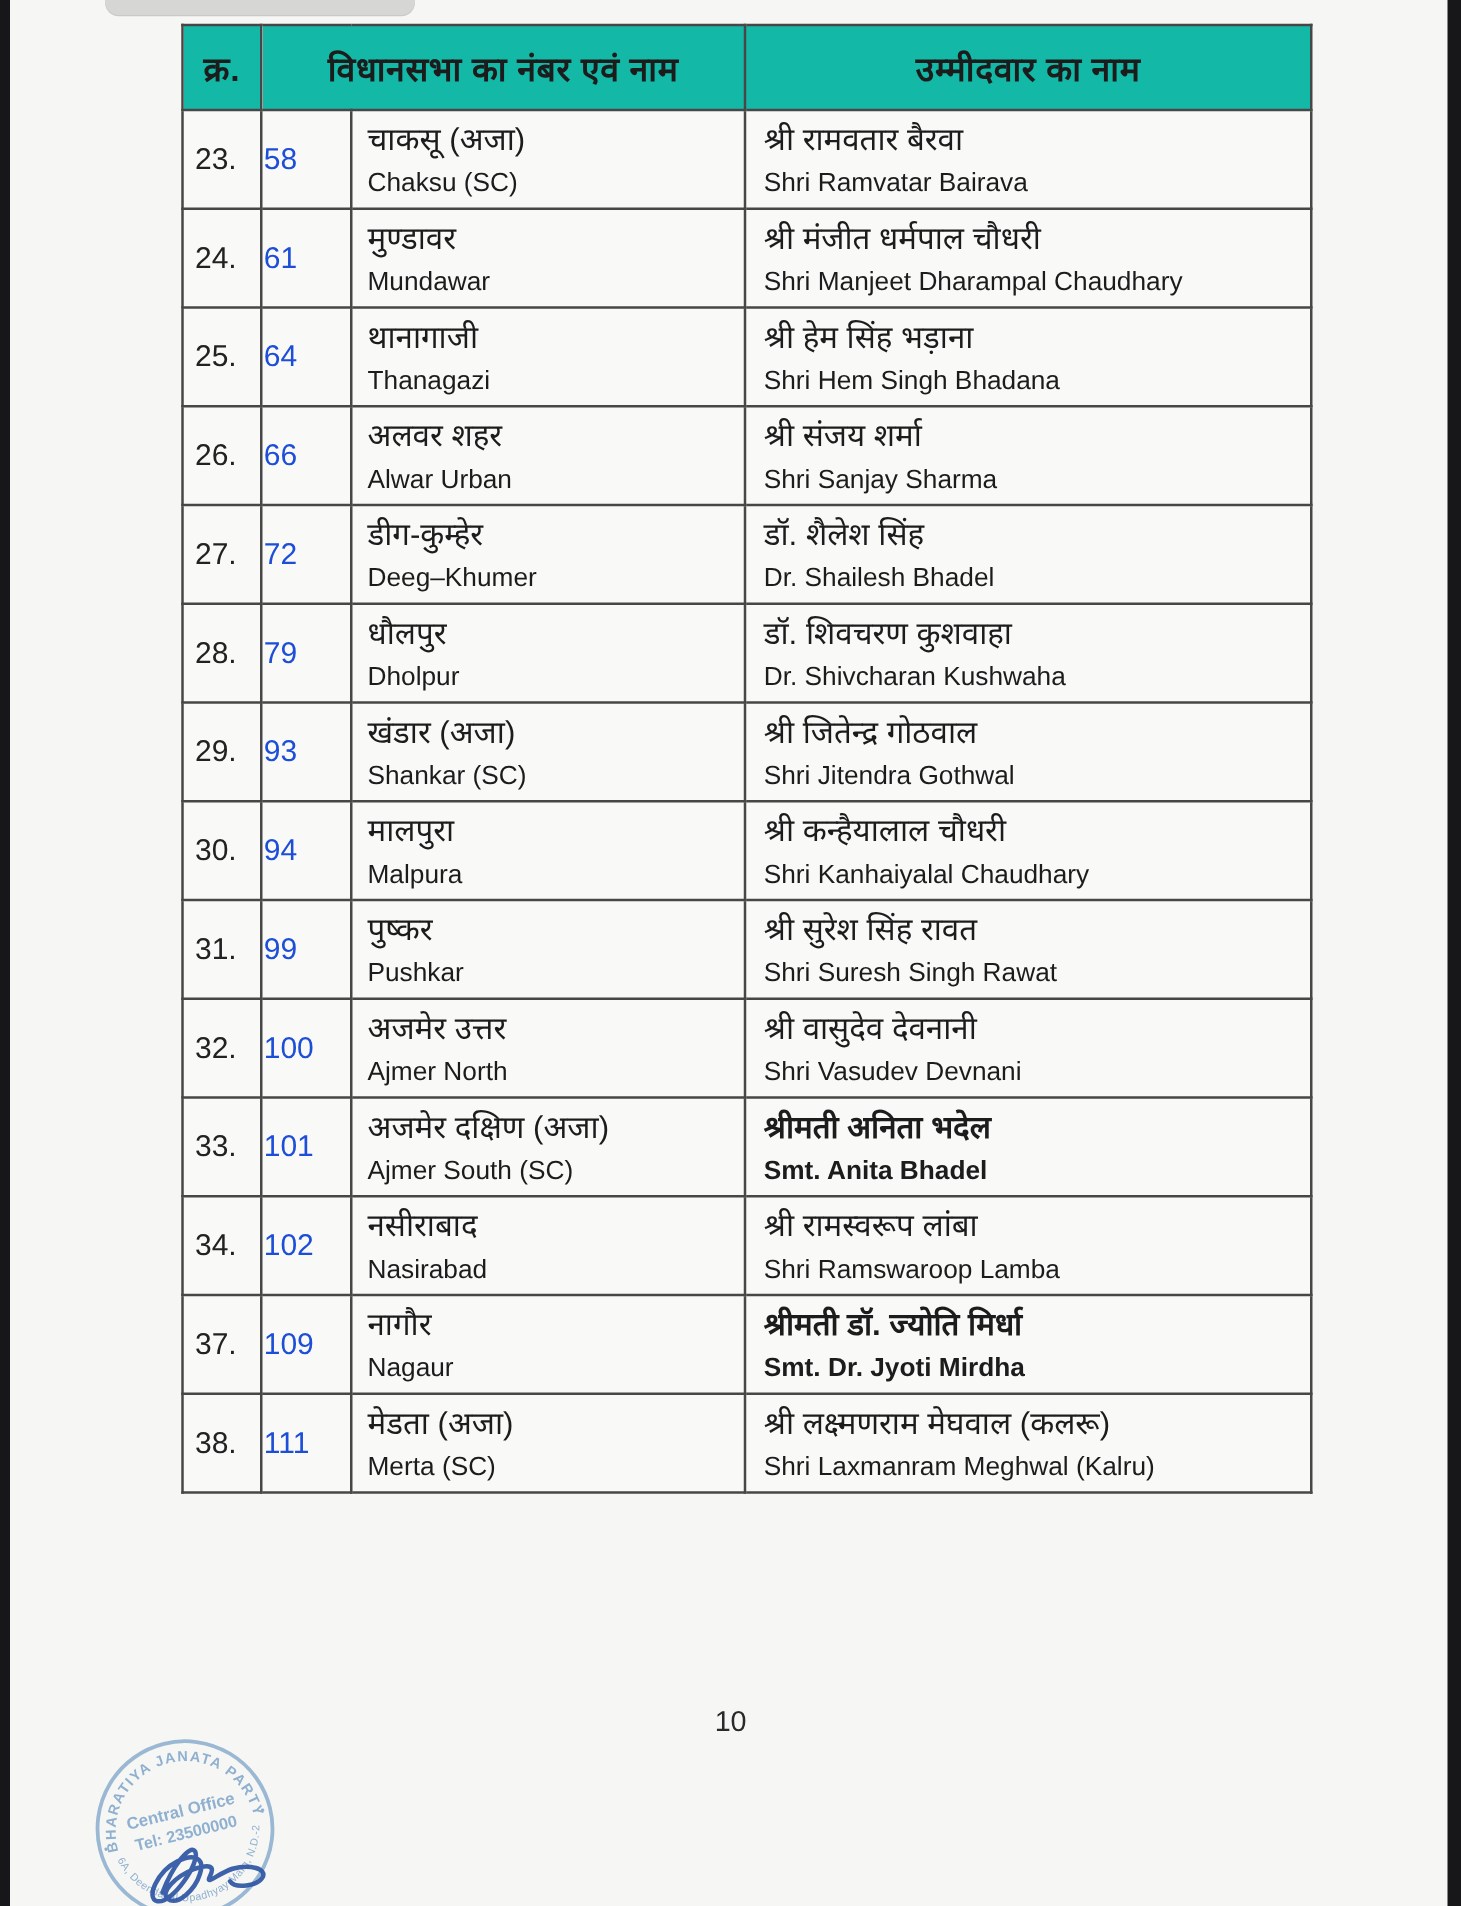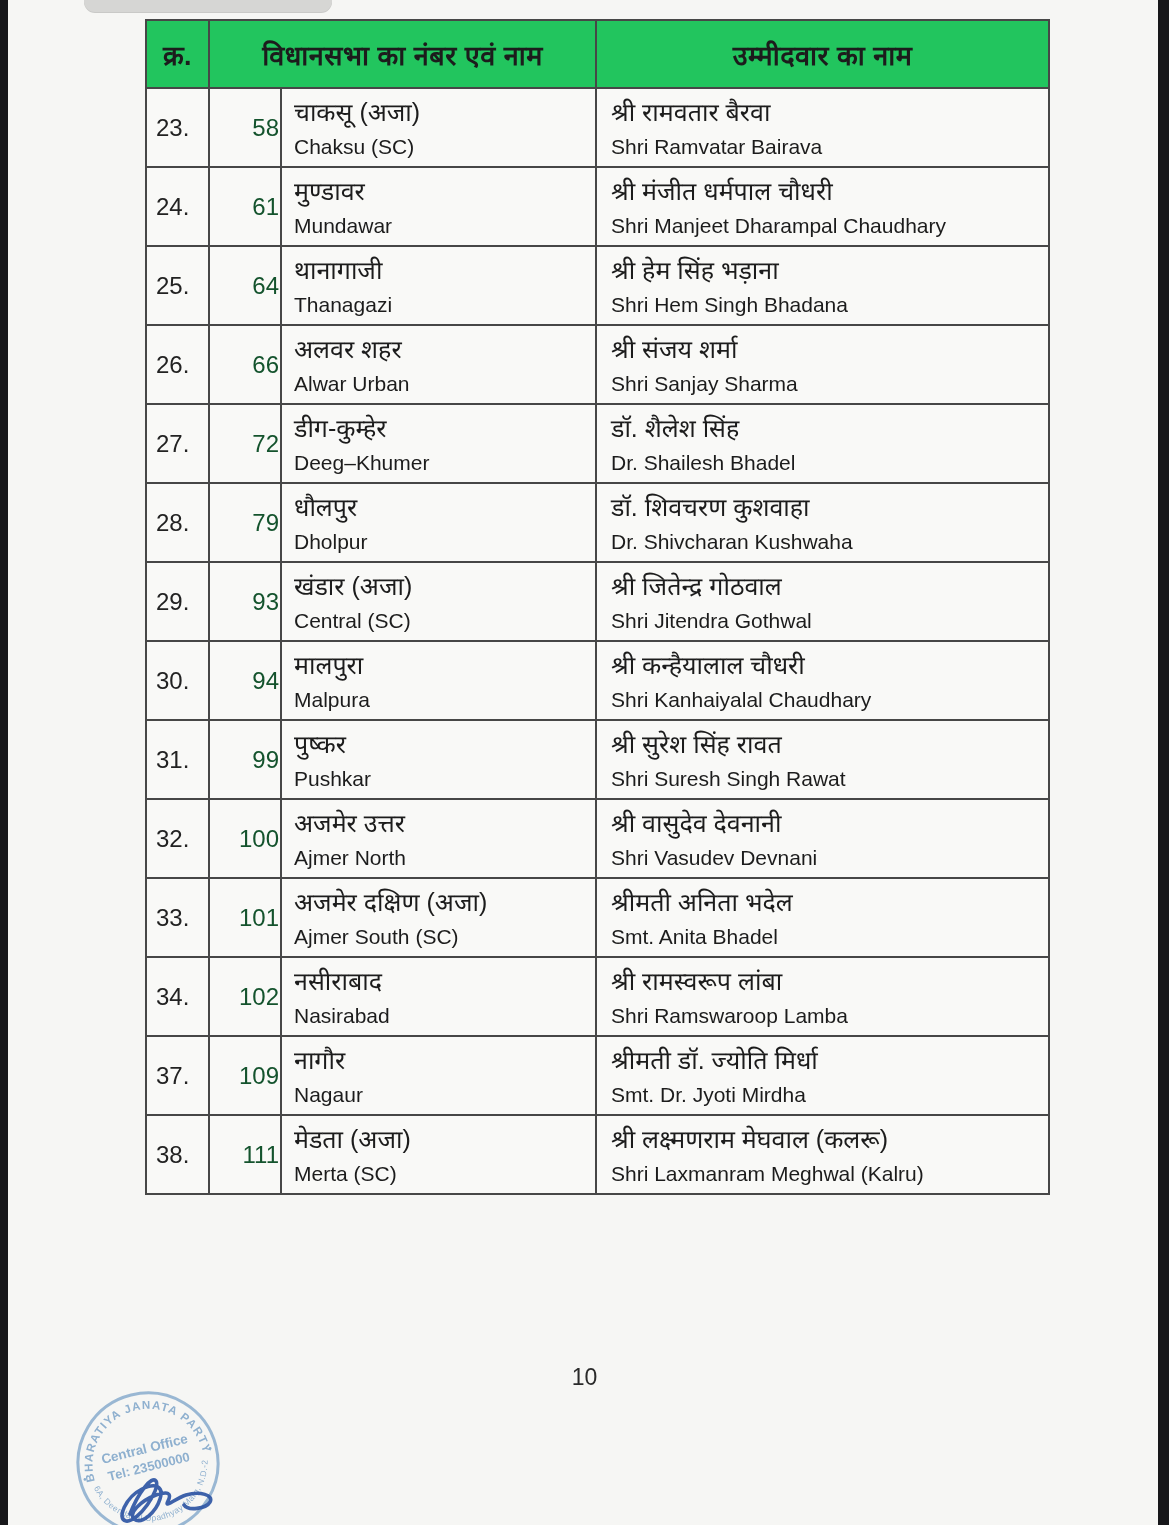--- a/index.html
+++ b/index.html
@@ -18,38 +18,38 @@
   }
   table.cand{
     position:absolute;left:145px;top:19px;width:903px;
     border-collapse:collapse;table-layout:fixed;
     background:#f9f9f7;
   }
   table.cand td,table.cand th{
     border:2px solid #474747;overflow:hidden;
   }
   thead th{
-    height:64px;background:#22c55e;
+    height:64px;background:#14b8a6;
     font-size:27px;font-weight:bold;text-align:center;
     letter-spacing:0.5px;
   }
   tbody tr{height:79px;}
   td.c-sno{
     font-size:24px;vertical-align:middle;text-align:left;
     padding-left:9px;color:#222;
   }
   td.c-num{
-    font-size:24px;vertical-align:middle;text-align:right;color:#14532d;
+    font-size:24px;vertical-align:middle;text-align:left;color:#1d4ed8;
   }
   td.c-name,td.c-cand{vertical-align:top;border-radius:14px;}
   td.c-name{padding-left:12px;}
   td.c-cand{padding-left:14px;}
   .hi{font-size:25px;line-height:38px;margin-top:3px;white-space:nowrap;}
   .en{font-size:21px;line-height:31px;white-space:nowrap;}
-  td.bold .hi,td.bold .en{font-weight:normal;}
+  td.bold .hi,td.bold .en{font-weight:bold;}
   .page-num{
     position:absolute;left:0;top:1364px;width:1169px;
     text-align:center;font-size:23px;color:#2a2a2a;
   }
   .stamp{
     position:absolute;left:68px;top:1383px;width:160px;height:160px;
   }
 </style>
 </head>
 <body>
@@ -143,21 +143,21 @@
         <td class="c-cand">
           <div class="hi">डॉ. शिवचरण कुशवाहा</div>
           <div class="en">Dr. Shivcharan Kushwaha</div>
         </td>
       </tr>
       <tr>
         <td class="c-sno">29.</td>
         <td class="c-num">93</td>
         <td class="c-name">
           <div class="hi">खंडार (अजा)</div>
-          <div class="en">Central (SC)</div>
+          <div class="en">Shankar (SC)</div>
         </td>
         <td class="c-cand">
           <div class="hi">श्री जितेन्द्र गोठवाल</div>
           <div class="en">Shri Jitendra Gothwal</div>
         </td>
       </tr>
       <tr>
         <td class="c-sno">30.</td>
         <td class="c-num">94</td>
         <td class="c-name">

